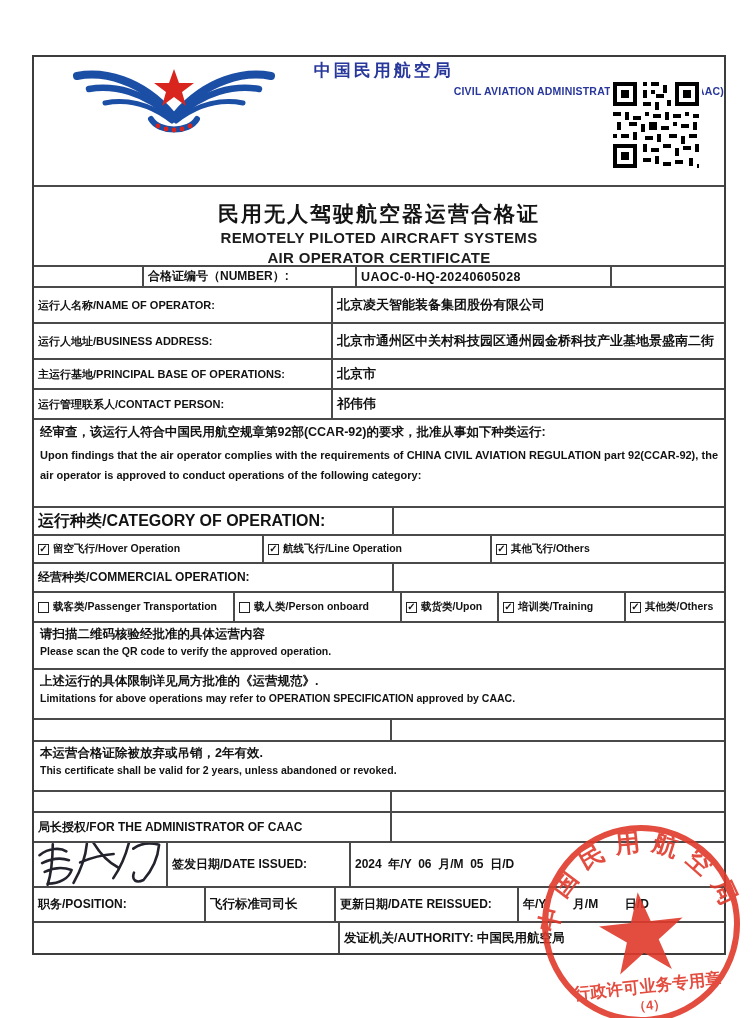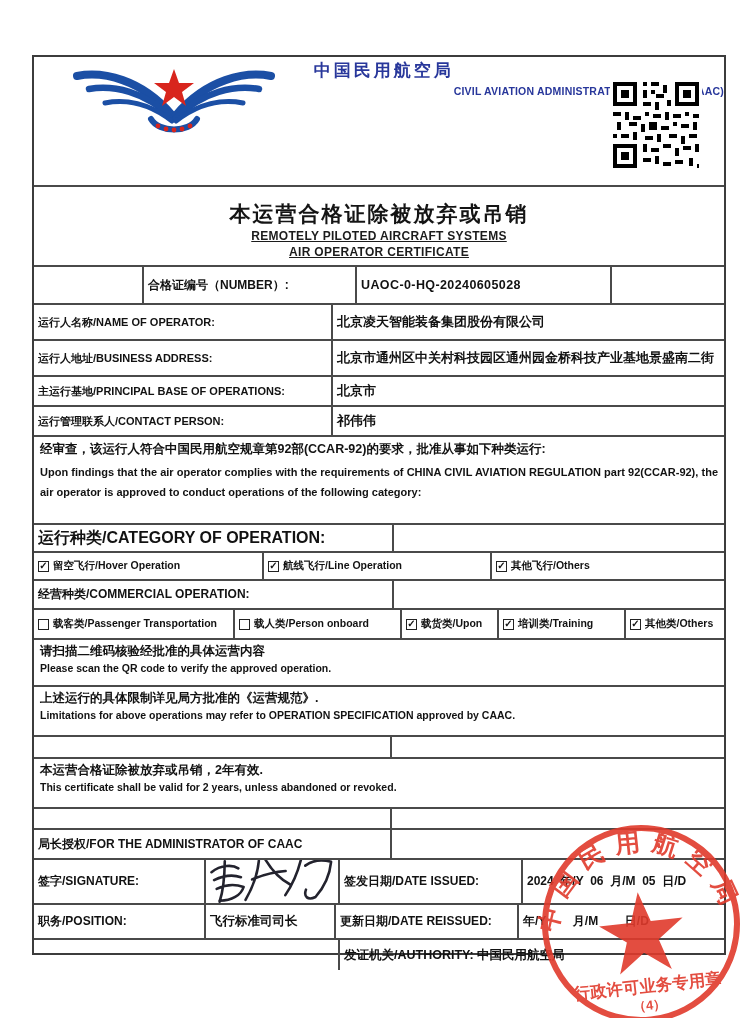--- a/index.html
+++ b/index.html
@@ -16,27 +16,27 @@
   
   .hdr { height:130px; position:relative; text-align:center; }
   .hdr-cn { font-size:17px; font-weight:700; color:#28379b; letter-spacing:3px; margin-top:2px; }
   .hdr-en { font-size:10.5px; font-weight:700; color:#28379b; letter-spacing:.2px;margin-top:28px; }
   .logo { display:block; margin:6px auto 0; }
   .qr { position:absolute; right:22px; top:22px; width:92px; height:92px; background:#fff; }
 
   
   .ttl { height:80px; text-align:center; padding-top:13px; }
   .ttl-cn { font-size:21px; font-weight:700; letter-spacing:2px; color:#141414; }
-  .ttl-en { font-size:12px; font-weight:700; color:#1c1c1c; letter-spacing:.3px; line-height:1.35;text-decoration:underline; }
+  .ttl-en { font-size:15px; font-weight:700; color:#1c1c1c; letter-spacing:.3px; line-height:1.35; }
 
   .lbl { font-size:11px; font-weight:700; display:flex; align-items:center; }
   .val { font-size:13px; font-weight:700; display:flex; align-items:center; }
   .mono-val { font-size:12.5px; font-weight:700; letter-spacing:.4px; display:flex; align-items:center; }
 
-  .h33{height:38px}.h32{height:36px}.h30{height:30px}.h29{height:29px}.h28{height:28px}
+  .h33{height:21px}.h32{height:36px}.h30{height:30px}.h29{height:29px}.h28{height:28px}
   .h88{height:88px}.h47{height:47px}.h50{height:50px}.h22{height:22px}.h21{height:21px}
   .h45{height:45px}.h35{height:35px}
 
   .para { display:block; padding:4px 6px; white-space:normal; }
   .para .cn { font-size:12.5px; font-weight:700; margin-bottom:4px; }
   .para .en { font-size:11px; font-weight:600; text-align:justify; line-height:1.85; }
   .two-line { display:block; padding:3px 6px; white-space:normal; }
   .two-line .cn { font-size:12.5px; font-weight:700; margin-bottom:2px; }
   .two-line .en { font-size:10.5px; font-weight:600; }
 
@@ -134,21 +134,21 @@
             <rect x="45" y="77" width="4" height="8"></rect>
             <rect x="53" y="83" width="8" height="4"></rect>
           <rect x="65" y="81" width="8" height="4"></rect>
             <rect x="79" y="79" width="4" height="8"></rect>
             <rect x="87" y="85" width="2" height="4"></rect>
         </g>
       </svg>
     </div>
 
     <div class="row ttl" style="display:block">
-      <div class="ttl-cn">本运营合格证除被放弃或吊销</div>
+      <div class="ttl-cn">民用无人驾驶航空器运营合格证</div>
       <div class="ttl-en">REMOTELY PILOTED AIRCRAFT SYSTEMS</div>
       <div class="ttl-en">AIR OPERATOR CERTIFICATE</div>
     </div>
 
     <div class="row h33">
       <div class="cell" style="width:110px"></div>
       <div class="cell lbl" style="width:213px;font-size:12px">合格证编号（NUMBER）:</div>
       <div class="cell mono-val" style="width:255px">UAOC-0-HQ-20240605028</div>
       <div class="cell grow"></div>
     </div>
@@ -270,21 +270,20 @@
       <div class="cell" style="width:358px"></div>
       <div class="cell grow"></div>
     </div>
 
     <div class="row h30">
       <div class="cell lbl" style="width:358px;font-size:12px">局长授权/FOR THE ADMINISTRATOR OF CAAC</div>
       <div class="cell grow"></div>
     </div>
 
     <div class="row h45">
-      <div class="cell lbl" style="width:172px;font-size:12px">签字/SIGNATURE:</div>
       <div class="cell sig-cell" style="width:134px">
         <svg class="sig-svg" width="140" height="58" viewBox="0 0 140 58">
           <g stroke="#23232e" stroke-width="2.6" fill="none" stroke-linecap="round" stroke-linejoin="round">
             <path d="M10,20 C20,13 32,14 37,18 M24,10 C23,22 21,38 16,50 M12,28 C22,24 32,24 39,27 M14,37 C24,33 34,34 41,37 C38,45 28,50 16,49"></path>
             <path d="M58,12 C56,24 50,38 42,50 M64,10 C70,22 78,32 88,38 M50,30 C62,26 74,24 84,24"></path>
             <path d="M100,14 C96,26 90,38 82,48 M104,20 C112,15 122,15 130,18 C128,30 122,42 112,52 C104,55 100,51 103,44"></path>
           </g>
         </svg>
       </div>
       <div class="cell lbl" style="width:183px;font-size:12px">签发日期/DATE ISSUED:</div>

